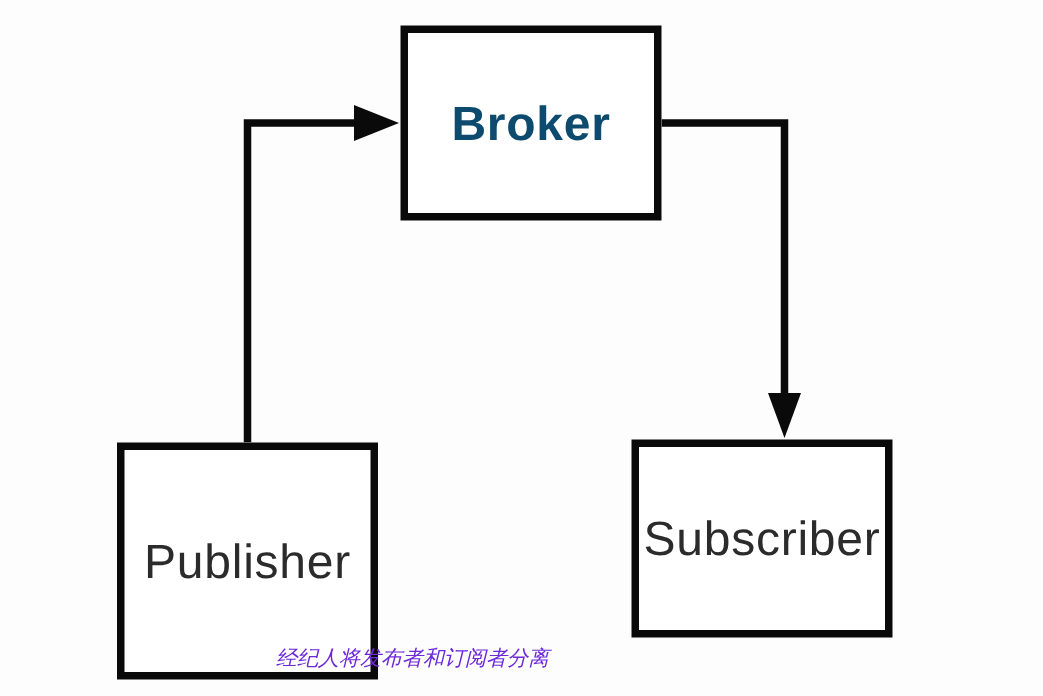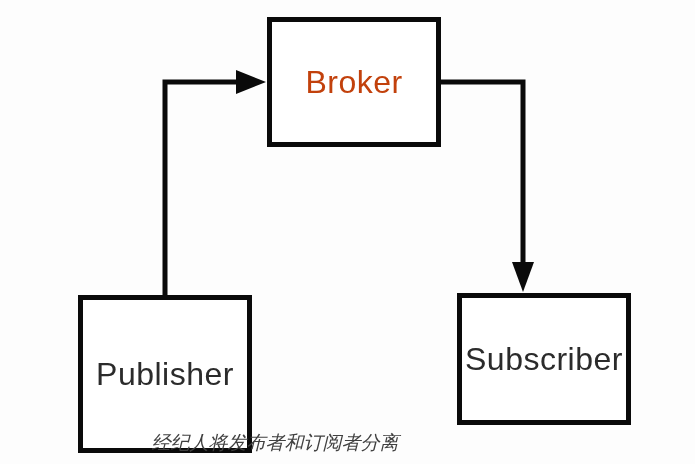--- a/index.html
+++ b/index.html
@@ -31,35 +31,35 @@
     align-items: center;
     justify-content: center;
   }
   .node-label {
     font-size: 32px;
     color: #2b2b2b;
     letter-spacing: 0.5px;
     white-space: nowrap;
   }
   .node-label.bold {
-    font-weight: normal;
-    color: #c2410c;
+    font-weight: bold;
+    color: #0c4a6e;
   }
   .node-broker     { left: 267px; top: 17px;  width: 174px; height: 130px; }
   .node-publisher  { left: 78px;  top: 295px; width: 174px; height: 158px; }
-  .node-subscriber { left: 457px; top: 293px; width: 174px; height: 132px; }
+  .node-subscriber { left: 421px; top: 293px; width: 174px; height: 132px; }
   .caption {
     position: absolute;
     left: 0;
     top: 430px;
     width: 550px;
     text-align: center;
-    font-size: 19px;
+    font-size: 14px;
     font-style: italic;
-    color: #404040;
+    color: #6d28d9;
   }
 </style>
 </head>
 <body>
 
 <div class="canvas">
 
   <svg class="connector-layer" width="695" height="464" viewBox="0 0 695 464" aria-hidden="true">
 
     <g>

